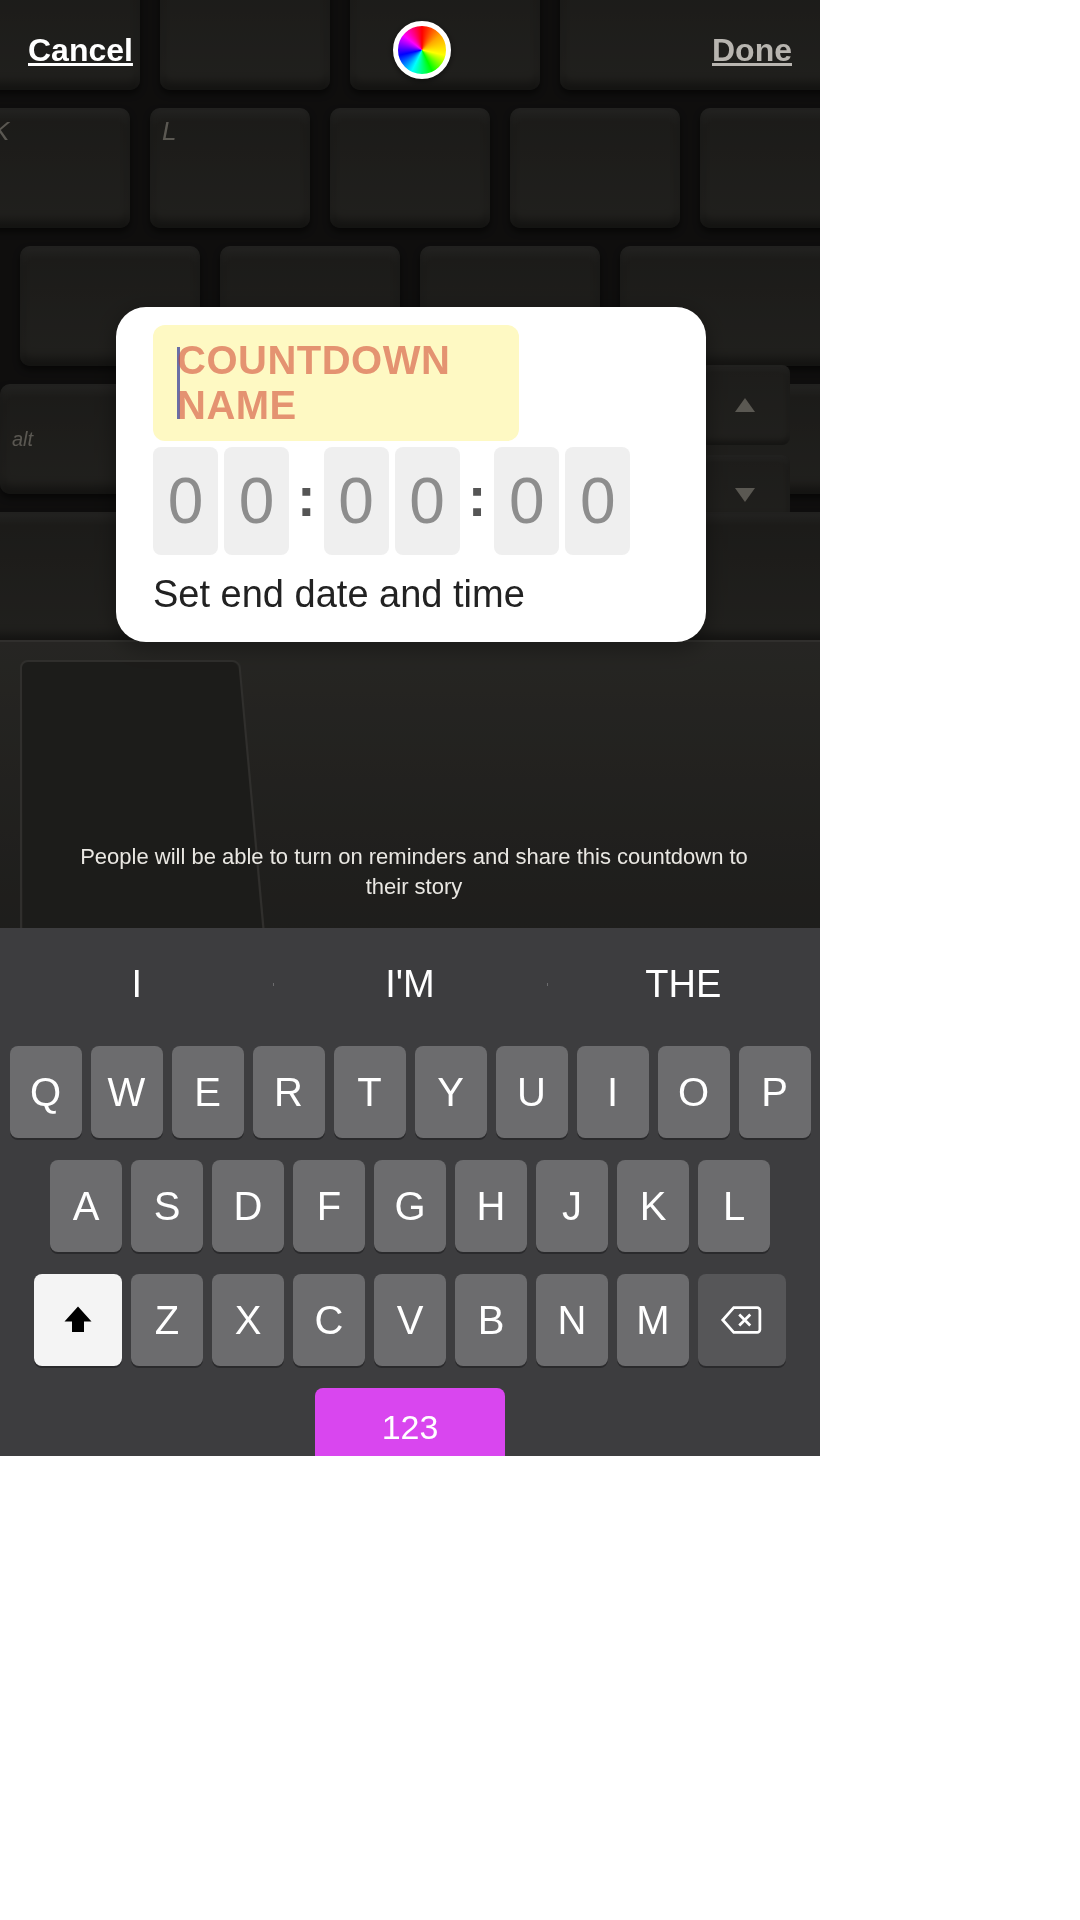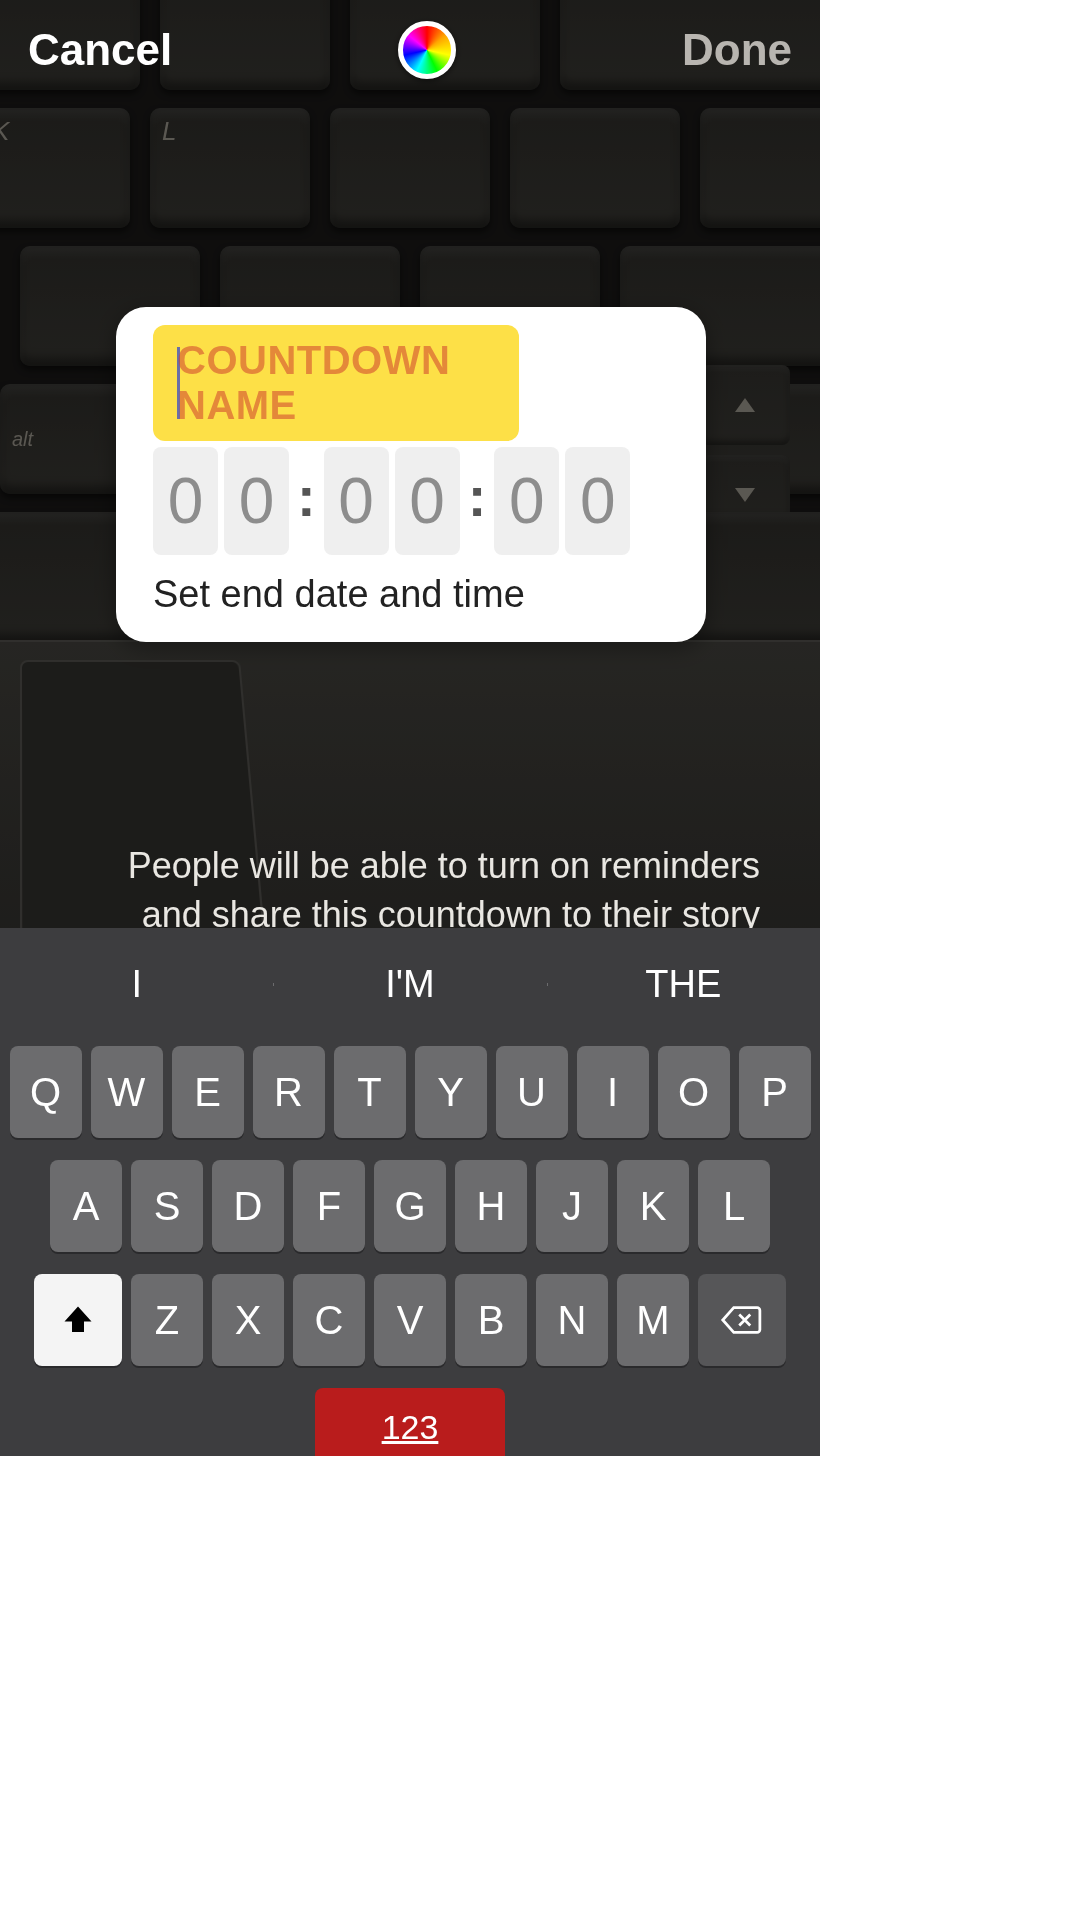--- a/index.html
+++ b/index.html
@@ -67,21 +67,21 @@
     position: absolute; inset: 0;
     background: rgba(0,0,0,0.35);
   }
 
   
   .topbar {
     position: absolute; top: 0; left: 0; right: 0; height: 100px;
     display: flex; align-items: center; justify-content: space-between;
     padding: 0 28px;
   }
-  .topbar .left, .topbar .right { font-size: 44px; font-weight: 600; }
+  .topbar .left, .topbar .right { font-size: 32px; font-weight: 600; text-decoration: underline; }
   .topbar .left { color: #ffffff; }
   .topbar .right { color: #b8b5b0; }
   .color-wheel {
     width: 58px; height: 58px; border-radius: 50%;
     background: conic-gradient(red, orange, yellow, lime, cyan, blue, magenta, red);
     border: 5px solid #ffffff;
     box-shadow: 0 2px 6px rgba(0,0,0,0.5);
   }
 
   
@@ -89,21 +89,21 @@
     position: absolute;
     left: 116px; top: 307px;
     width: 590px; height: 335px;
     background: #ffffff;
     border-radius: 30px;
     box-shadow: 0 6px 22px rgba(0,0,0,0.35);
     padding: 18px 32px 0;
   }
   .name-field {
     width: 366px; height: 116px;
-    background: #fde047;
+    background: #fef9c3;
     border-radius: 12px;
     margin-left: 5px;
     display: flex; align-items: center;
     padding-left: 24px;
     position: relative;
   }
   .name-field .cursor {
     position: absolute; left: 24px; top: 22px; bottom: 22px; width: 3px;
     background: #6a6fa6;
   }
@@ -131,23 +131,23 @@
     padding: 0 2px 10px;
   }
   .setend {
     margin-top: 18px; margin-left: 5px;
     font-size: 38px; color: #222; font-weight: 500;
   }
 
   
   .helper {
     position: absolute; left: 8px; right: 0; top: 842px;
-    text-align: right;
+    text-align: center;
     color: #e9e7e2;
-    font-size: 36px;
+    font-size: 22px;
     line-height: 1.35;
     padding: 0 60px;
   }
 
   
   .kbd {
     position: absolute; left: 0; right: 0; bottom: 0;
     top: 928px;
     background: #3d3d3f;
   }
@@ -173,21 +173,21 @@
     font-size: 40px; font-weight: 400;
     display: flex; align-items: center; justify-content: center;
     box-shadow: 0 2px 0 #2a2a2c;
   }
   .key.fn { background: #565658; }
   .key.shift { width: 88px; background: #f4f4f4; color:#000; }
   .key.shift svg { width: 36px; height: 36px; }
   .key.backspace { width: 88px; }
   .key.backspace svg { width: 44px; height: 34px; }
   .row.bottom .key123, .row.bottom .keyreturn {
-    width: 190px; background: #b91c1c; font-size: 34px; text-decoration: underline;
+    width: 190px; background: #d946ef; font-size: 34px;
   }
   .row.bottom .keyspace { flex: 1; background: #6c6c6e; font-size: 34px; }
   .row.bottom { gap: 10px; padding: 0 8px; margin-top: 4px;}
   .row.bottom .key { height: 78px; }
 
   
   .kbd .row.bottom .key { overflow: hidden; }
   .kbd .row.bottom { margin-bottom: 0; }
 </style>
 </head>

